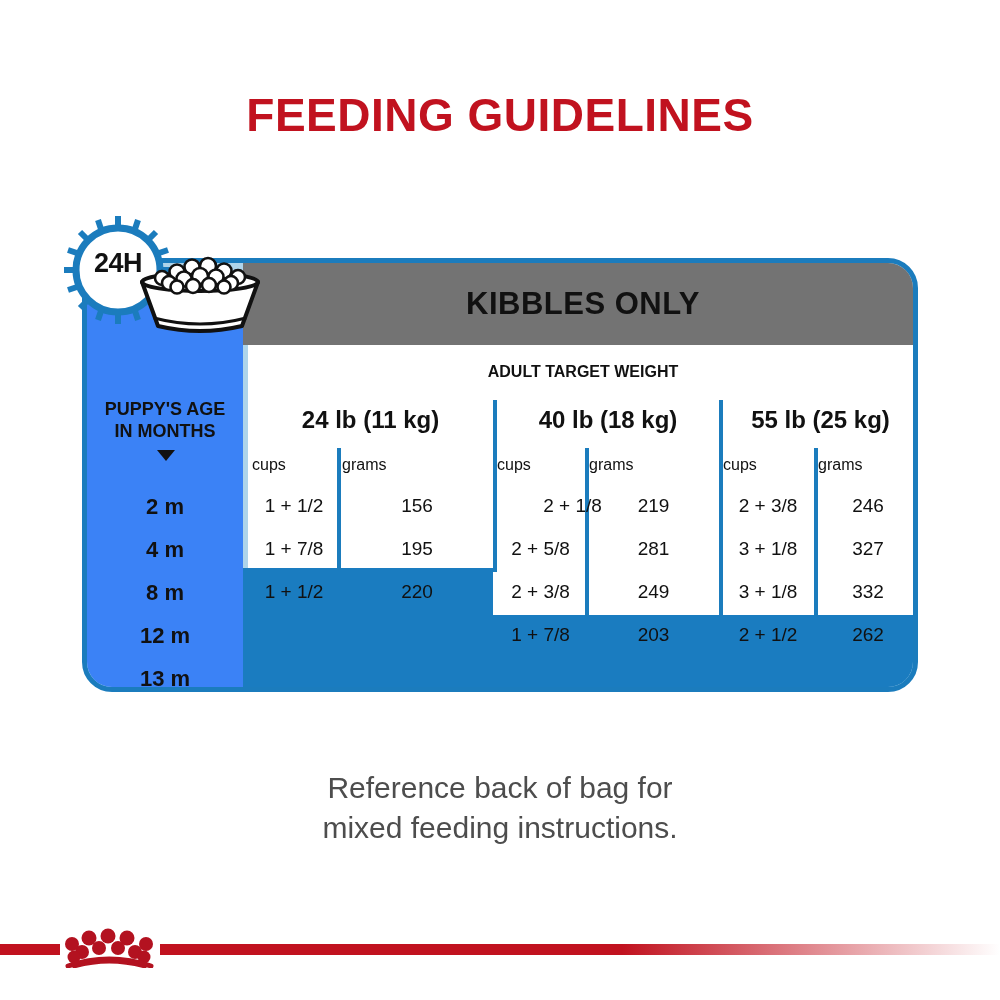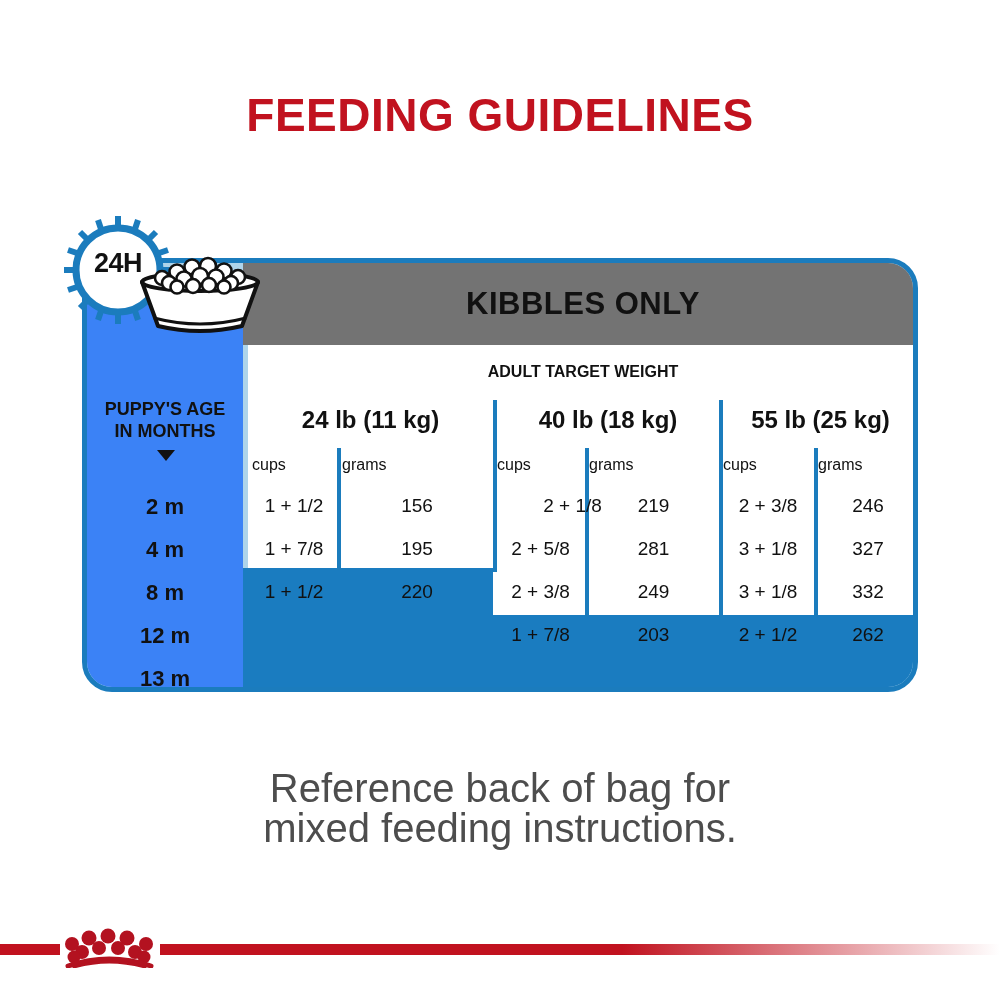--- a/index.html
+++ b/index.html
@@ -171,21 +171,21 @@
     width: 100px; text-align: center;
     font-size: 27px; font-weight: bold; color: #111;
     letter-spacing: -0.5px;
   }
 
   
   #note {
     position: absolute;
     top: 768px; left: 0; width: 1000px;
     text-align: center;
-    font-size: 40px; color: #4d4d4d;
+    font-size: 30px; color: #4d4d4d;
     line-height: 40px;
     white-space: pre-line;
   }
 
   
   #crownbar {
     position: absolute;
     left: 0; top: 928px; width: 1000px; height: 40px;
   }
   .red-rule {

